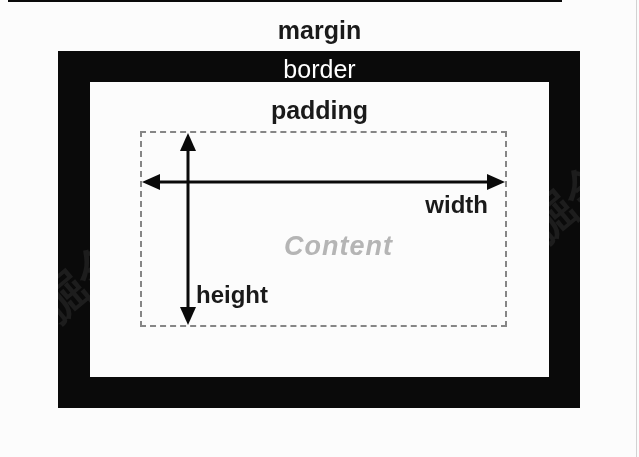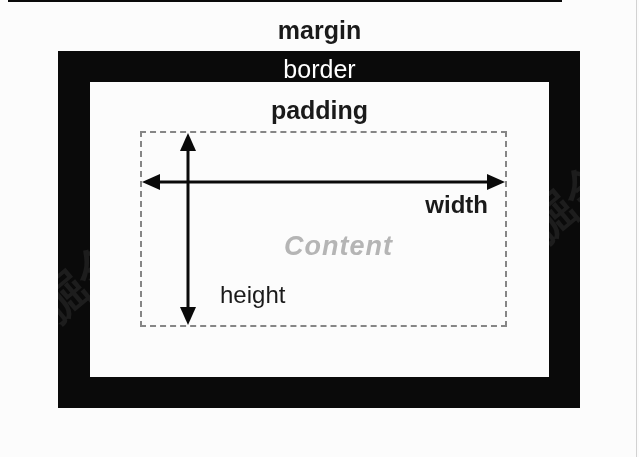--- a/index.html
+++ b/index.html
@@ -110,23 +110,22 @@
     position: absolute;
     right: 151px; top: 191px;
     font-size: 24px;
     font-weight: bold;
     color: #1a1a1a;
   }
   .height-label {
     position: absolute;
     left: 196px; top: 281px;
     font-size: 24px;
-    font-weight: normal;
+    font-weight: bold;
     color: #1a1a1a;
-    margin-left: 24px;
   }
   .credit-watermark {
     position: absolute;
     right: 11px; top: 426px;
     font-size: 16px;
     color: #c3c3c3;
     letter-spacing: 1px;
   }
 </style>
 </head>

